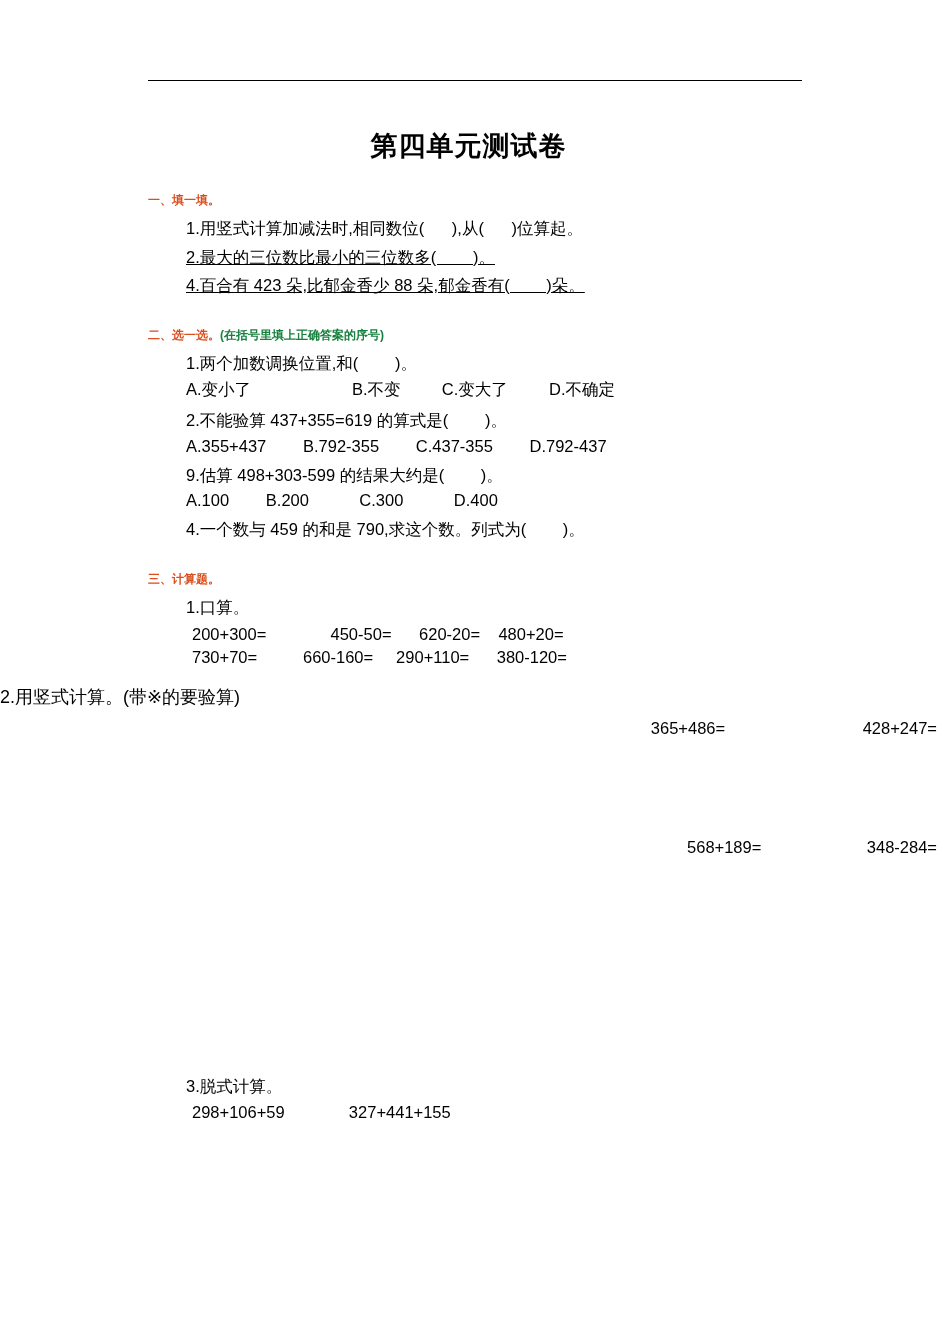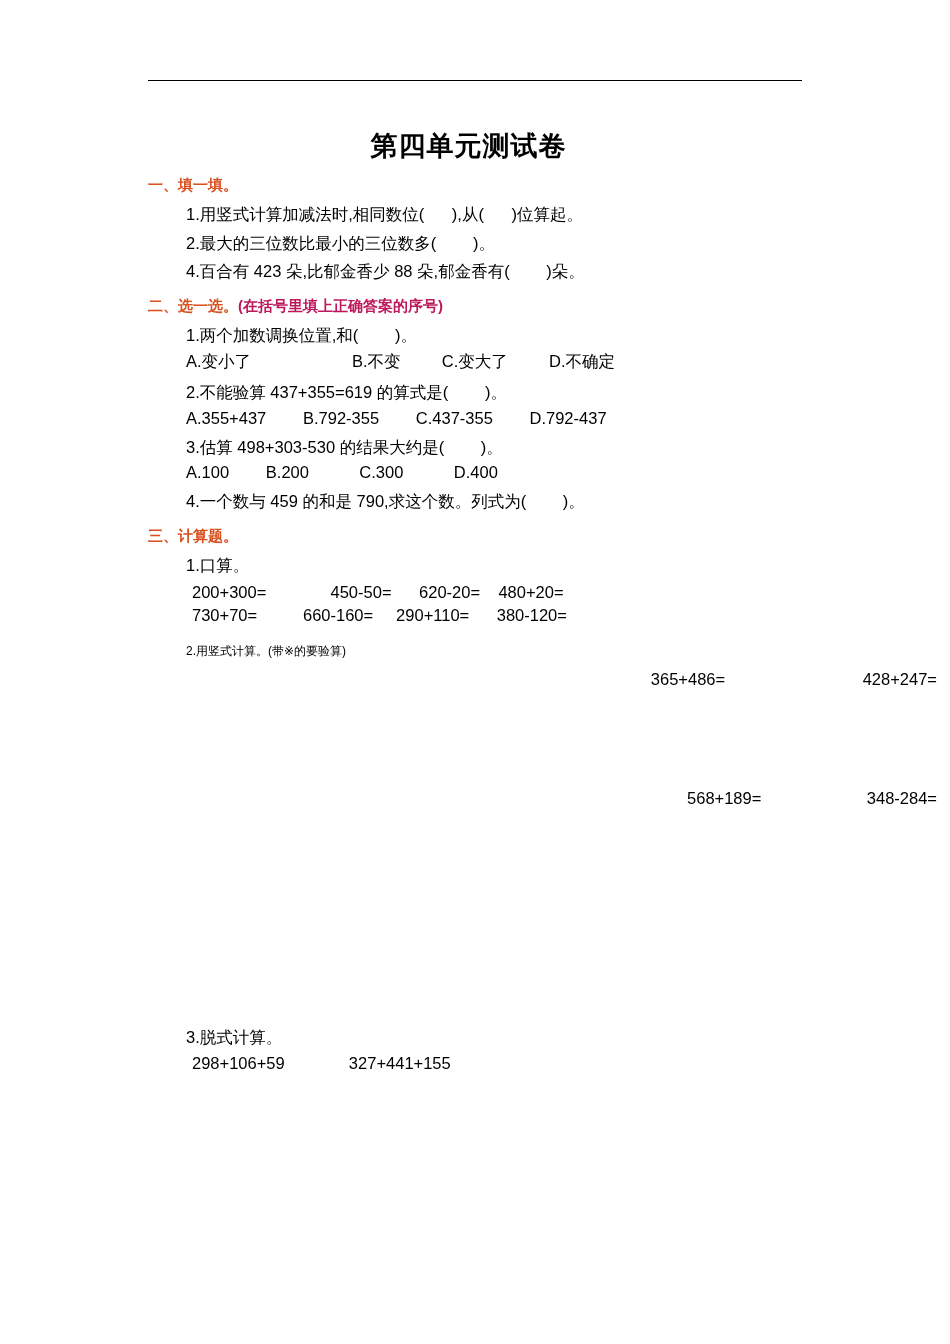--- a/index.html
+++ b/index.html
@@ -39,58 +39,58 @@
     text-align: center;
     font-size: 27px;
     font-weight: bold;
     letter-spacing: 1px;
     margin-top: 128px;
     color: #000;
   }
   .section-head {
     color: #d94f1e;
     font-weight: bold;
-    font-size: 15px;
+    font-size: 12px;
     margin-left: 148px;
-    margin-top: 12px;
+    margin-top: 28px;
   }
   .section-head .sub {
     font-weight: bold;
-    color: #be185d;
+    color: #15803d;
   }
   .line {
     font-size: 16.5px;
     margin-left: 186px;
     margin-top: 7px;
     line-height: 1.55;
     white-space: pre;
   }
   .line.tight {
     margin-top: 3px;
+    text-decoration: underline;
   }
   .opts {
     font-size: 16.5px;
     margin-left: 186px;
     margin-top: 3px;
     white-space: pre;
   }
   .calc-line {
     font-size: 16.5px;
     margin-left: 192px;
     margin-top: 4px;
     white-space: pre;
   }
   .blank-space {
     display: block;
   }
   .sp90 { height: 90px; }
   .sp120 { height: 120px; }
   .indent-sub {
-    margin-left: 186px;
-    font-size: 12px;
+    font-size: 18px;
     margin-top: 18px;
     white-space: pre;
   }
   .row-two {
     font-size: 16.5px;
     margin-left: 100px;
     margin-top: 10px;
     white-space: pre;
     text-align: right;
   }
@@ -113,21 +113,21 @@
     <div class="line tight">2.最大的三位数比最小的三位数多(        )。</div>
     <div class="line tight">4.百合有 423 朵,比郁金香少 88 朵,郁金香有(        )朵。</div>
 
     <div class="section-head">
       <span>二、选一选。</span><span class="sub">(在括号里填上正确答案的序号)</span>
     </div>
     <div class="line">1.两个加数调换位置,和(        )。</div>
     <div class="opts">A.变小了                      B.不变         C.变大了         D.不确定</div>
     <div class="line">2.不能验算 437+355=619 的算式是(        )。</div>
     <div class="opts">A.355+437        B.792-355        C.437-355        D.792-437</div>
-    <div class="line">3.估算 498+303-530 的结果大约是(        )。</div>
+    <div class="line">9.估算 498+303-599 的结果大约是(        )。</div>
     <div class="opts">A.100        B.200           C.300           D.400</div>
     <div class="line">4.一个数与 459 的和是 790,求这个数。列式为(        )。</div>
 
     <div class="section-head">
       <span>三、计算题。</span>
     </div>
 
     <div class="line">1.口算。</div>
     <div class="calc-line">200+300=              450-50=      620-20=    480+20=</div>
     <div class="calc-line">730+70=          660-160=     290+110=      380-120=</div>

